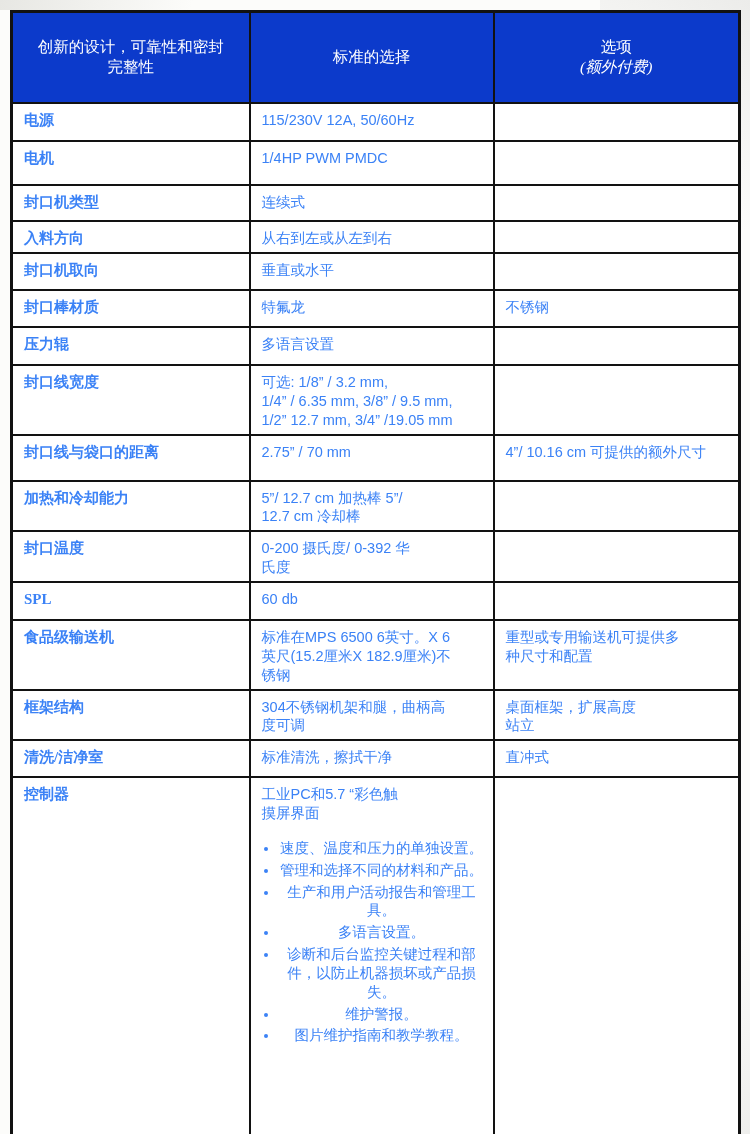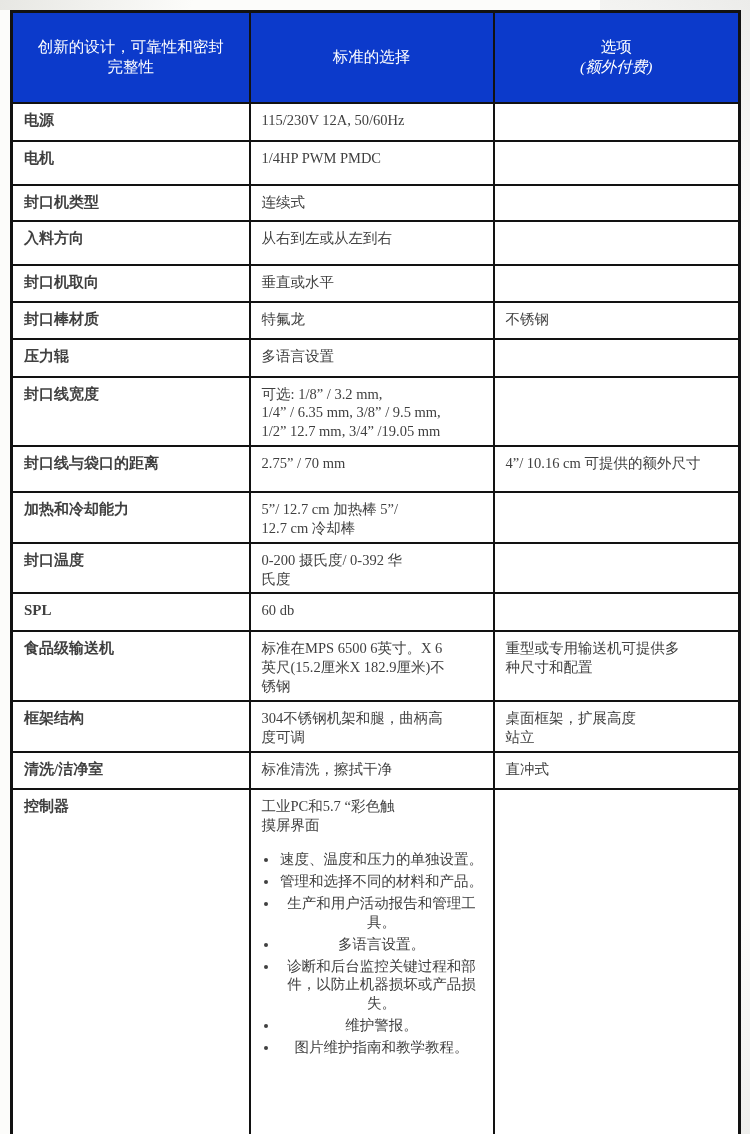--- a/index.html
+++ b/index.html
@@ -72,29 +72,29 @@
   .hdr-sub {
     display: block;
     font-style: italic;
     font-family: "Liberation Serif", "DejaVu Serif", serif;
   }
   .spec-table td {
     vertical-align: top;
     padding: 7px 8px 4px 11px;
     font-size: 14.5px;
     line-height: 1.3;
-    color: #404040;
+    color: #3b82f6;
   }
   td.label-cell {
     font-weight: bold;
     font-size: 15px;
     font-family: "Liberation Serif", "DejaVu Serif", serif;
   }
   td.std-cell, td.opt-cell {
-    font-family: Liberation Serif, serif;
+    font-family: Liberation Sans, sans-serif;
   }
   .multiline { white-space: pre-line; }
   ul.bullets {
     margin: 16px 0 0 0;
     padding-left: 17px;
     list-style-type: disc;
     text-align: center;
   }
   ul.bullets li {
     margin: 0 0 3px 0;
@@ -141,21 +141,21 @@
           </td>
           <td class="opt-cell multiline"></td>
         </tr>
         <tr style="height: 36px;">
           <td class="label-cell">封口机类型</td>
           <td class="std-cell">
             <div class="multiline">连续式</div>
           </td>
           <td class="opt-cell multiline"></td>
         </tr>
-        <tr style="height: 44px;">
+        <tr style="height: 32px;">
           <td class="label-cell">入料方向</td>
           <td class="std-cell">
             <div class="multiline">从右到左或从左到右</div>
           </td>
           <td class="opt-cell multiline"></td>
         </tr>
         <tr style="height: 37px;">
           <td class="label-cell">封口机取向</td>
           <td class="std-cell">
             <div class="multiline">垂直或水平</div>

